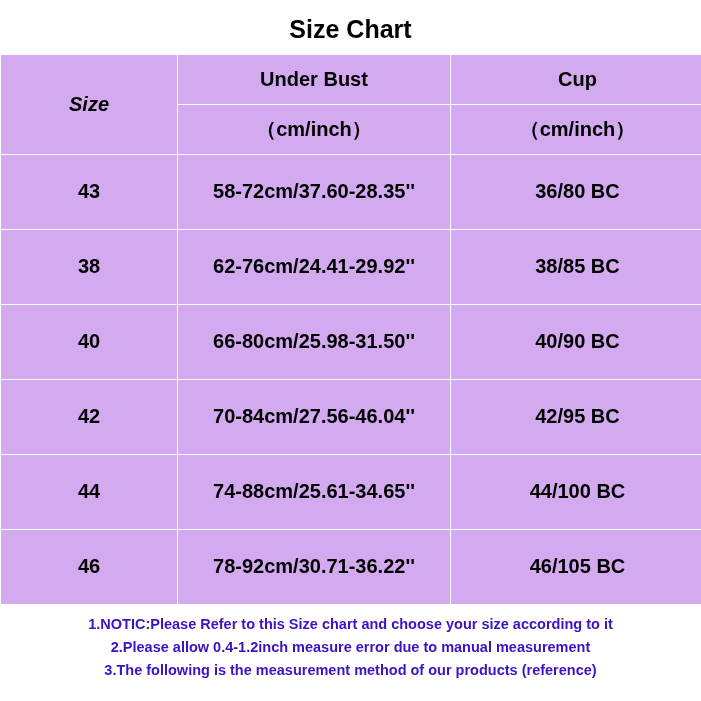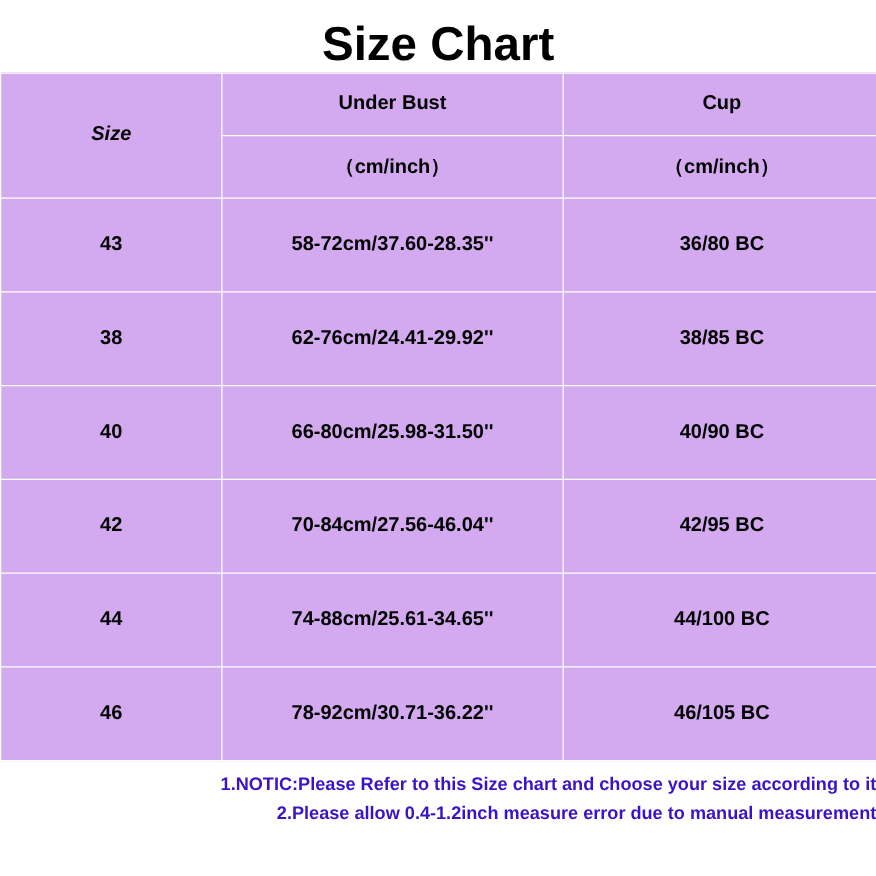--- a/index.html
+++ b/index.html
@@ -15,41 +15,42 @@
   }
   .page {
     position: relative;
     width: 701px;
     height: 701px;
     background: #ffffff;
     box-sizing: border-box;
   }
   .title {
     text-align: center;
-    font-size: 38px;
+    font-size: 25px;
     font-weight: bold;
     color: #000000;
     letter-spacing: 0px;
     padding-top: 16px;
+    padding-bottom: 10px;
     line-height: 1.1;
   }
   table.size-table {
     border-collapse: collapse;
     width: 701px;
     table-layout: fixed;
     background: #d9b3f0;
   }
   table.size-table td, table.size-table th {
     border: 1px solid #ffffff;
     background: #d3aaf0;
     color: #000000;
     text-align: center;
     vertical-align: middle;
     font-weight: bold;
-    font-size: 16px;
+    font-size: 20px;
     padding: 0;
   }
   .col-size { width: 176px; }
   .col-bust { width: 272px; }
   .col-cup  { width: 253px; }
 
   .hdr-size {
     font-size: 17px;
     height: 98px;
     font-style: italic;
@@ -62,21 +63,21 @@
     font-size: 16px;
     height: 49px;
     margin-top: 37px;
   }
   .data-row td {
     height: 74px;
     font-size: 17px;
   }
   .notes {
     padding-top: 8px;
-    text-align: right;
+    text-align: center;
   }
   .note-line {
     color: #3a13c4;
     font-size: 14.5px;
     font-weight: bold;
     line-height: 1.62;
     white-space: nowrap;
   }
 </style>
 </head>
@@ -127,15 +128,16 @@
         <td class="col-size">46</td>
         <td class="col-bust">78-92cm/30.71-36.22''</td>
         <td class="col-cup">46/105 BC</td>
       </tr>
     </tbody>
   </table>
 
   <div class="notes">
     <div class="note-line">1.NOTIC:Please Refer to this Size chart and choose your size according to it</div>
     <div class="note-line">2.Please allow 0.4-1.2inch measure error due to manual measurement</div>
+    <div class="note-line">3.The following is the measurement method of our products (reference)</div>
   </div>
 
 </div>
 
 </body></html>

